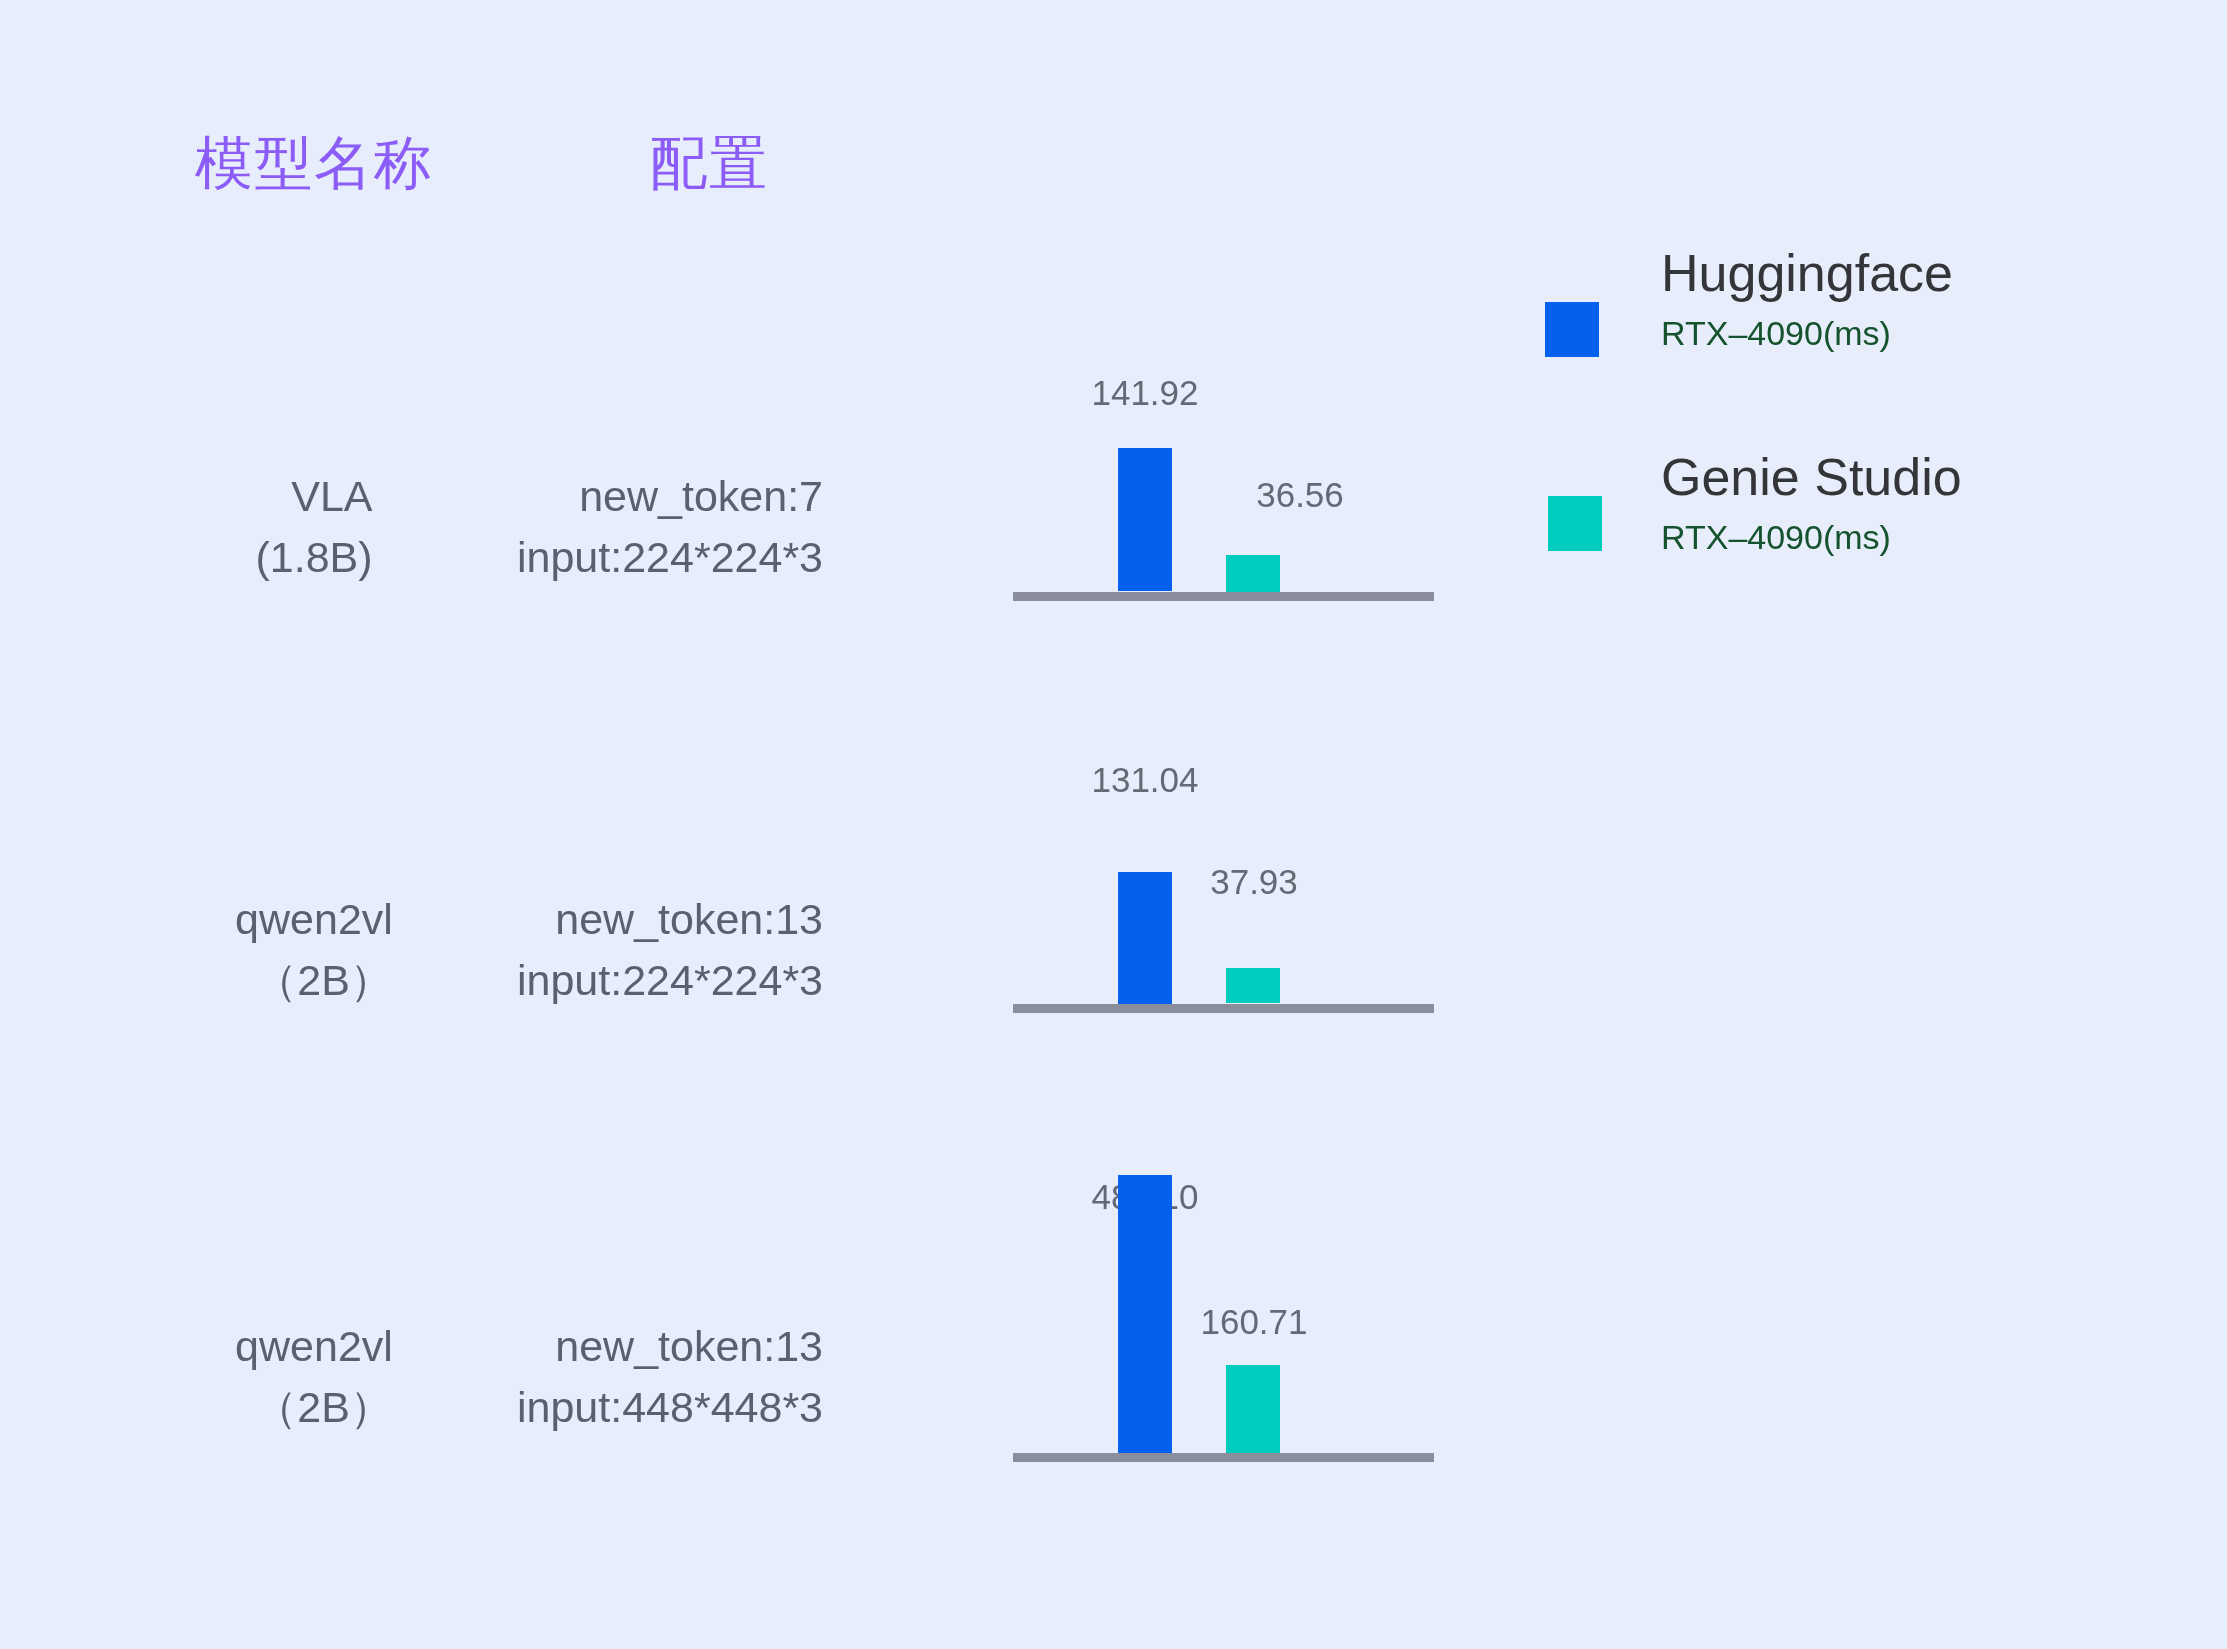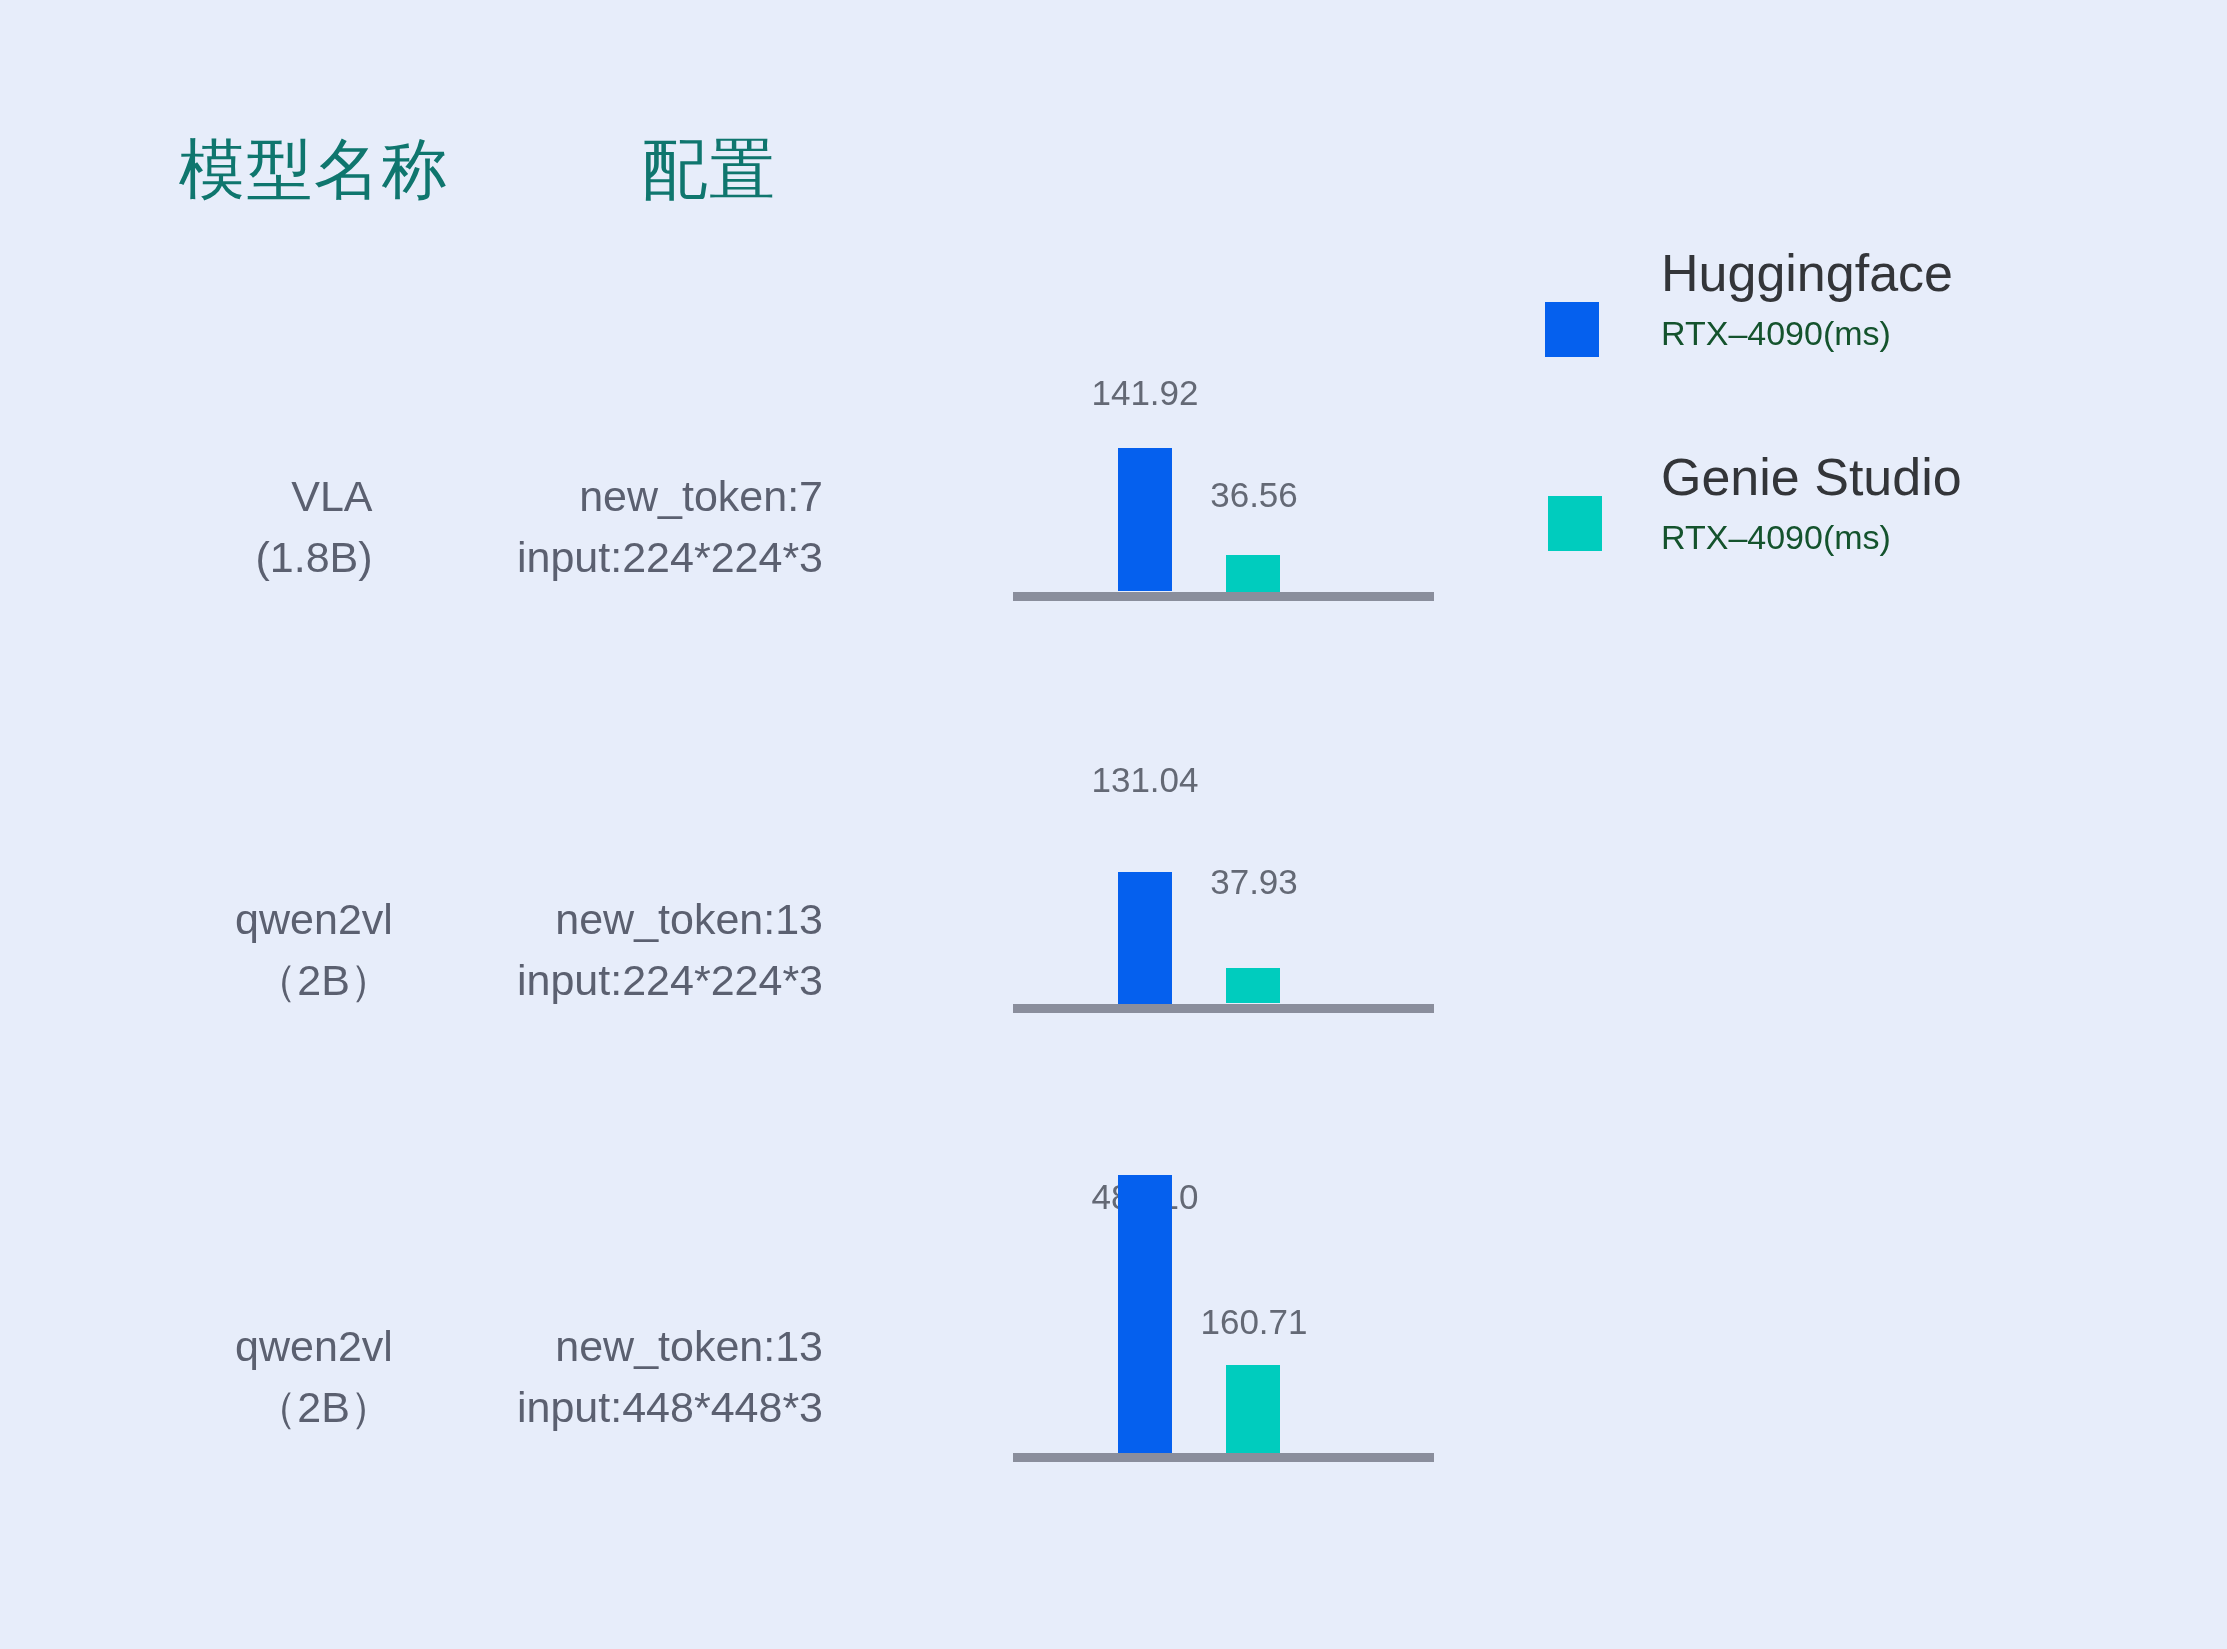--- a/index.html
+++ b/index.html
@@ -17,22 +17,22 @@
 
   #stage {
     position: relative;
     width: 2227px;
     height: 1649px;
   }
 
   
   .col-header {
     position: absolute;
-    color: #0f766e;
-    font-size: 66px;
+    color: #8b5cf6;
+    font-size: 58px;
     font-weight: 400;
     letter-spacing: 1.6px;
     white-space: nowrap;
     text-align: center;
     transform: translateX(-50%);
   }
   #hdr-model { left: 314px; top: 125px; }
   #hdr-config { left: 709px; top: 125px; }
 
   
@@ -151,21 +151,21 @@
       <span>VLA</span>
       <span class="line2">(1.8B)</span>
     </div>
     <div class="cell-text cell-config">
       <span>new_token:7</span>
       <span class="line2">input:224*224*3</span>
     </div>
     <div class="bars">
       <div class="bar-label label-blue" style="top:36px;">141.92</div>
       <div class="bar bar-blue" style="top:111px; height:143px;"></div>
-      <div class="bar-label label-teal" style="top:138px;">36.56</div>
+      <div class="bar-label label-teal" style="top:138px;margin-left:46px;">36.56</div>
       <div class="bar bar-teal" style="top:218px; height:37px;"></div>
       <div class="baseline"></div>
     </div>
   </div>
 
   <div class="row row-2">
     <div class="cell-text cell-model">
       <span>qwen2vl</span>
       <span class="line2">（2B）</span>
     </div>

